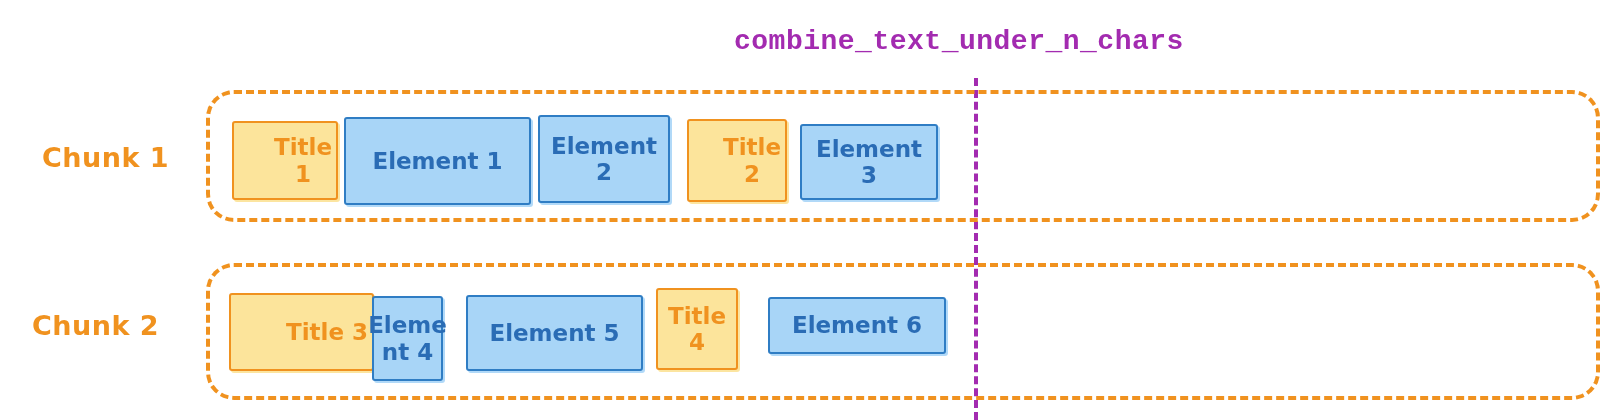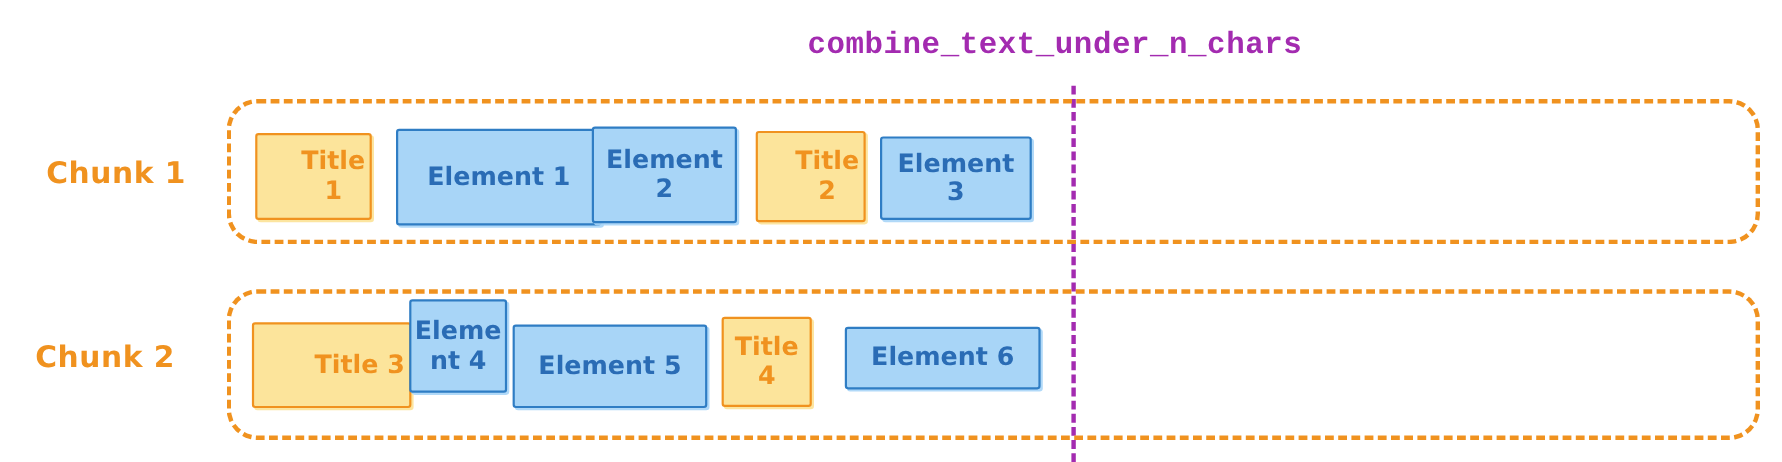--- a/index.html
+++ b/index.html
@@ -118,38 +118,38 @@
   <div class="chunk-label row2">Chunk 2</div>
 
   <div class="chunk-box row1"></div>
   <div class="chunk-box row2"></div>
 
   <div id="nodes-layer">
       <div class="node title-node" style="left: 232px; top: 121px; width: 106px; height: 79px;">
         <span class="node-label">Title
 1</span>
       </div>
-      <div class="node element-node" style="left: 360px; top: 117px; width: 187px; height: 88px;">
+      <div class="node element-node" style="left: 344px; top: 117px; width: 187px; height: 88px;">
         <span class="node-label">Element 1</span>
       </div>
       <div class="node element-node" style="left: 538px; top: 115px; width: 132px; height: 88px;">
         <span class="node-label">Element
 2</span>
       </div>
       <div class="node title-node" style="left: 687px; top: 119px; width: 100px; height: 83px;">
         <span class="node-label">Title
 2</span>
       </div>
       <div class="node element-node" style="left: 800px; top: 124px; width: 138px; height: 76px;">
         <span class="node-label">Element 3</span>
       </div>
       <div class="node title-node" style="left: 229px; top: 293px; width: 145px; height: 78px;">
         <span class="node-label">Title 3</span>
       </div>
-      <div class="node element-node" style="left: 372px; top: 272px; width: 89px; height: 85px;">
+      <div class="node element-node" style="left: 372px; top: 296px; width: 71px; height: 85px;">
         <span class="node-label">Eleme
 nt 4</span>
       </div>
       <div class="node element-node" style="left: 466px; top: 295px; width: 177px; height: 76px;">
         <span class="node-label">Element 5</span>
       </div>
       <div class="node title-node" style="left: 656px; top: 288px; width: 82px; height: 82px;">
         <span class="node-label">Title 4</span>
       </div>
       <div class="node element-node" style="left: 768px; top: 297px; width: 178px; height: 57px;">

